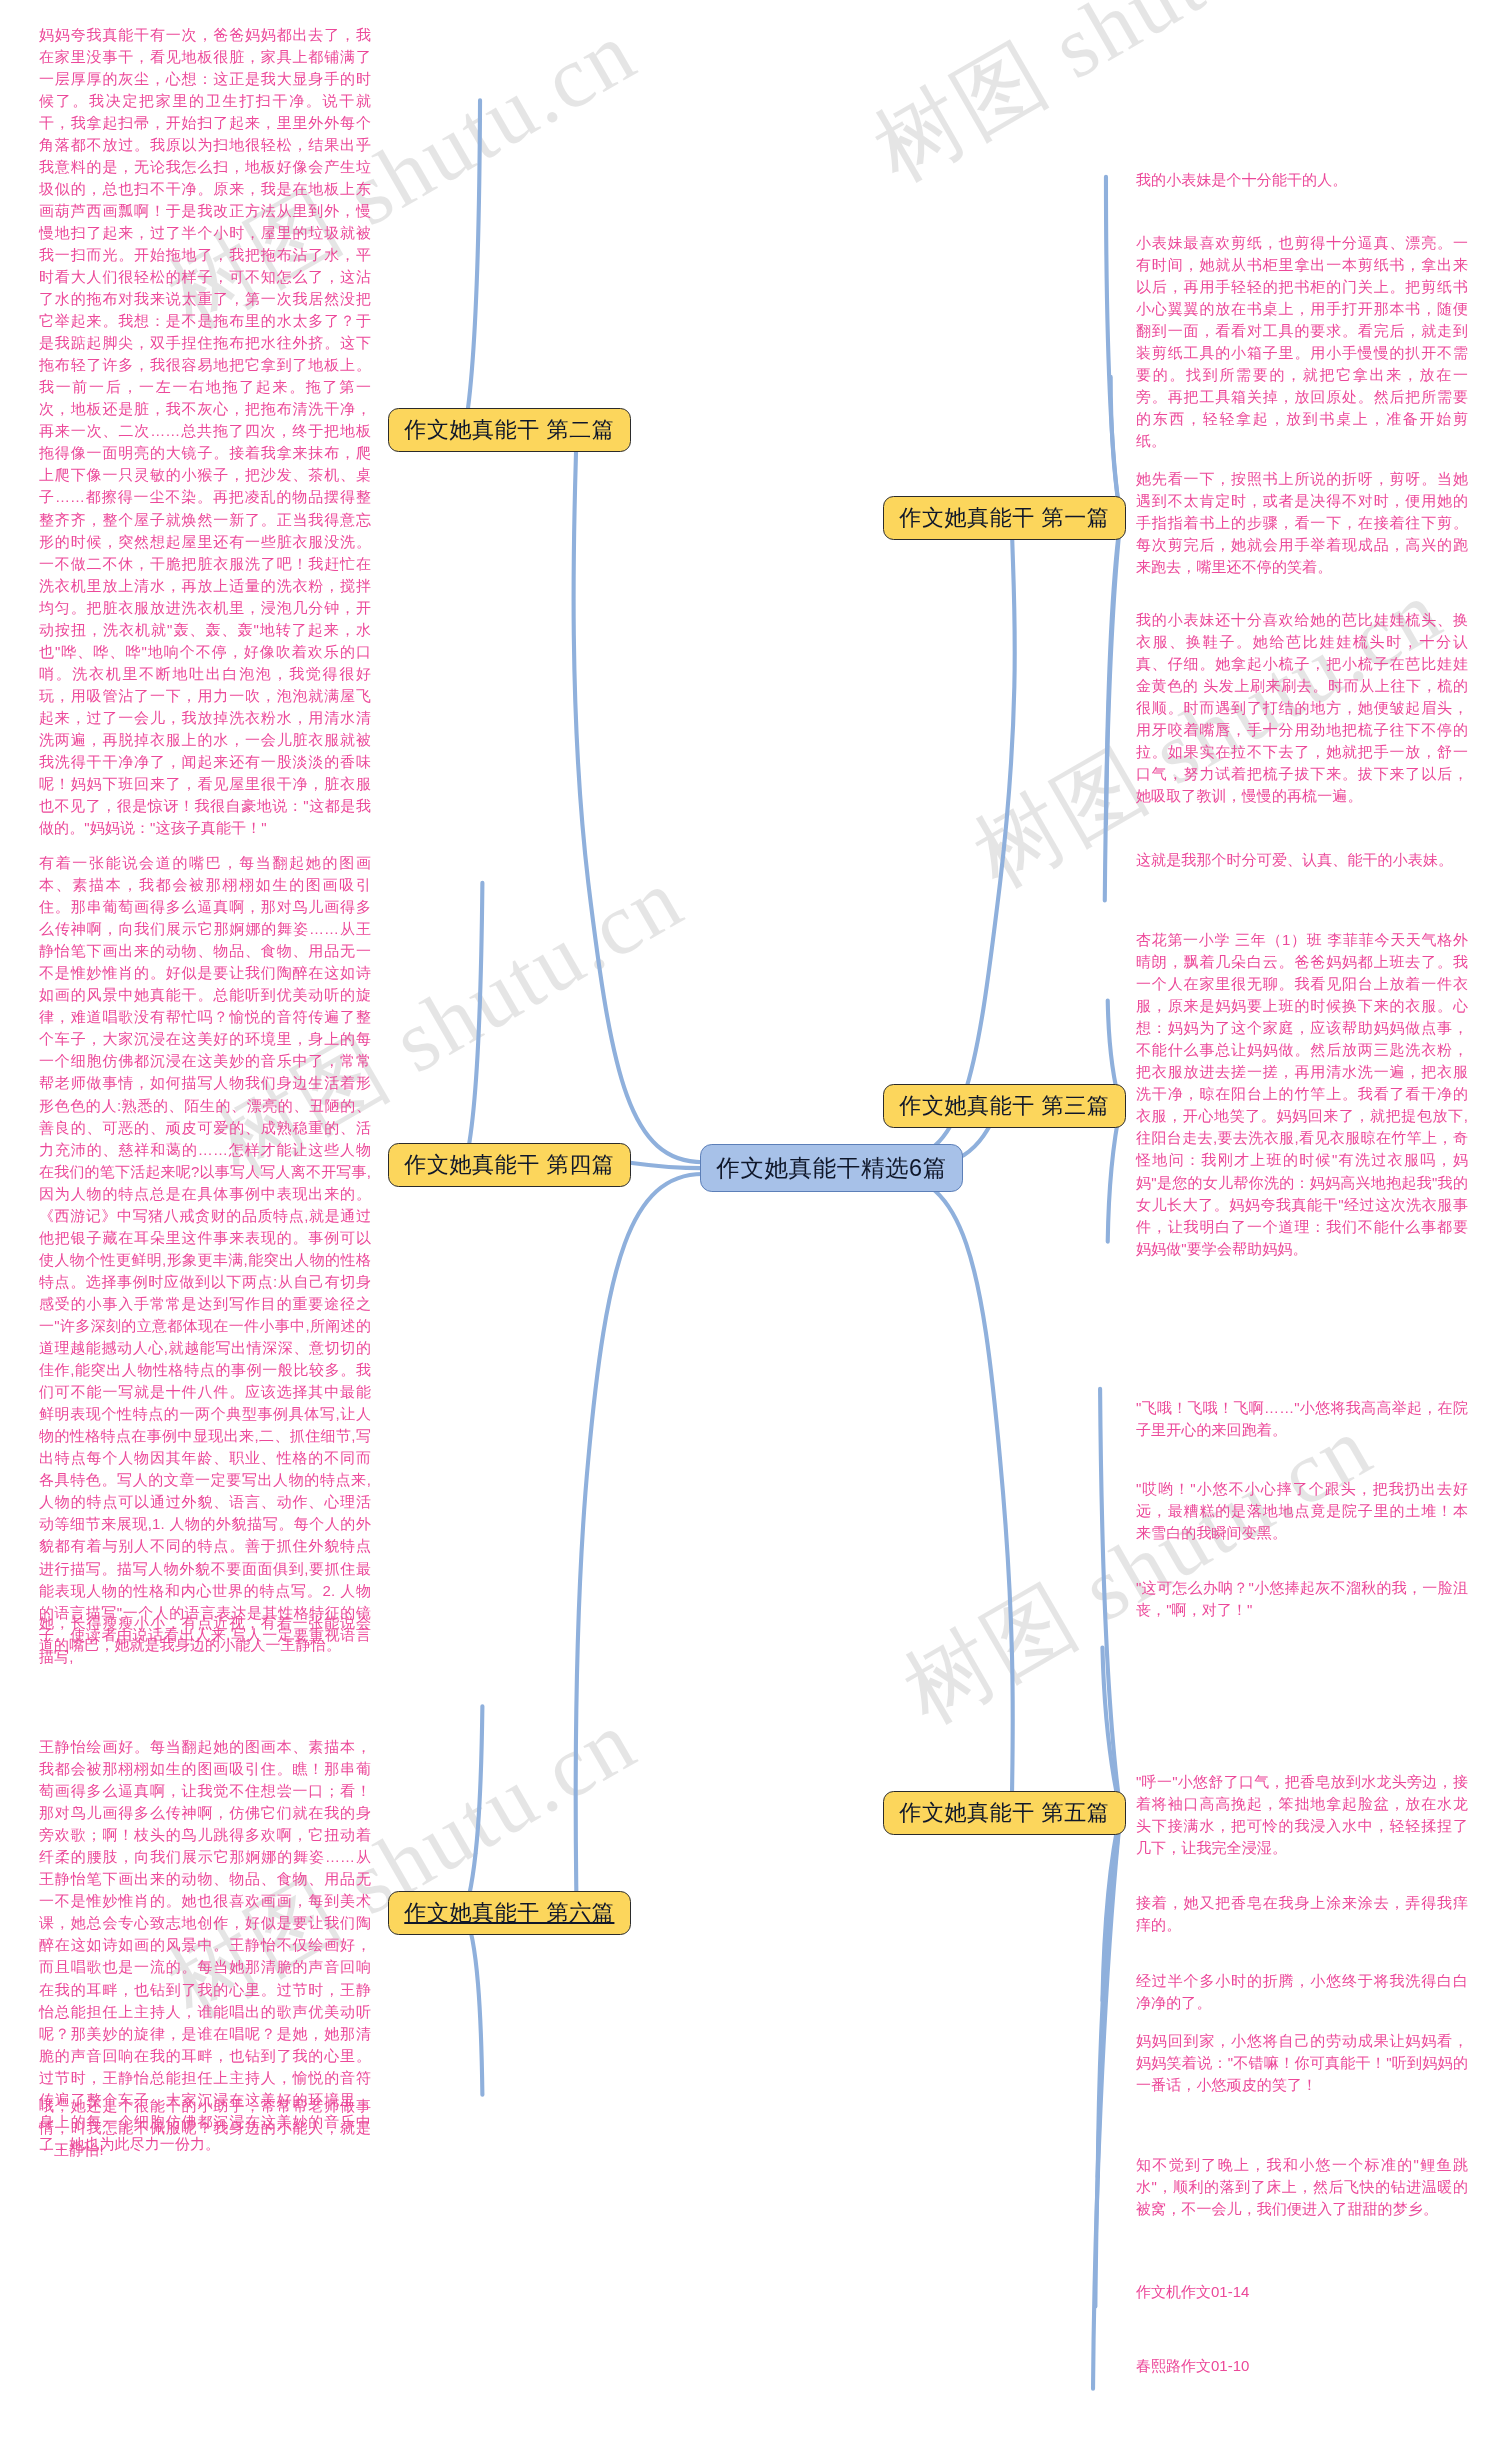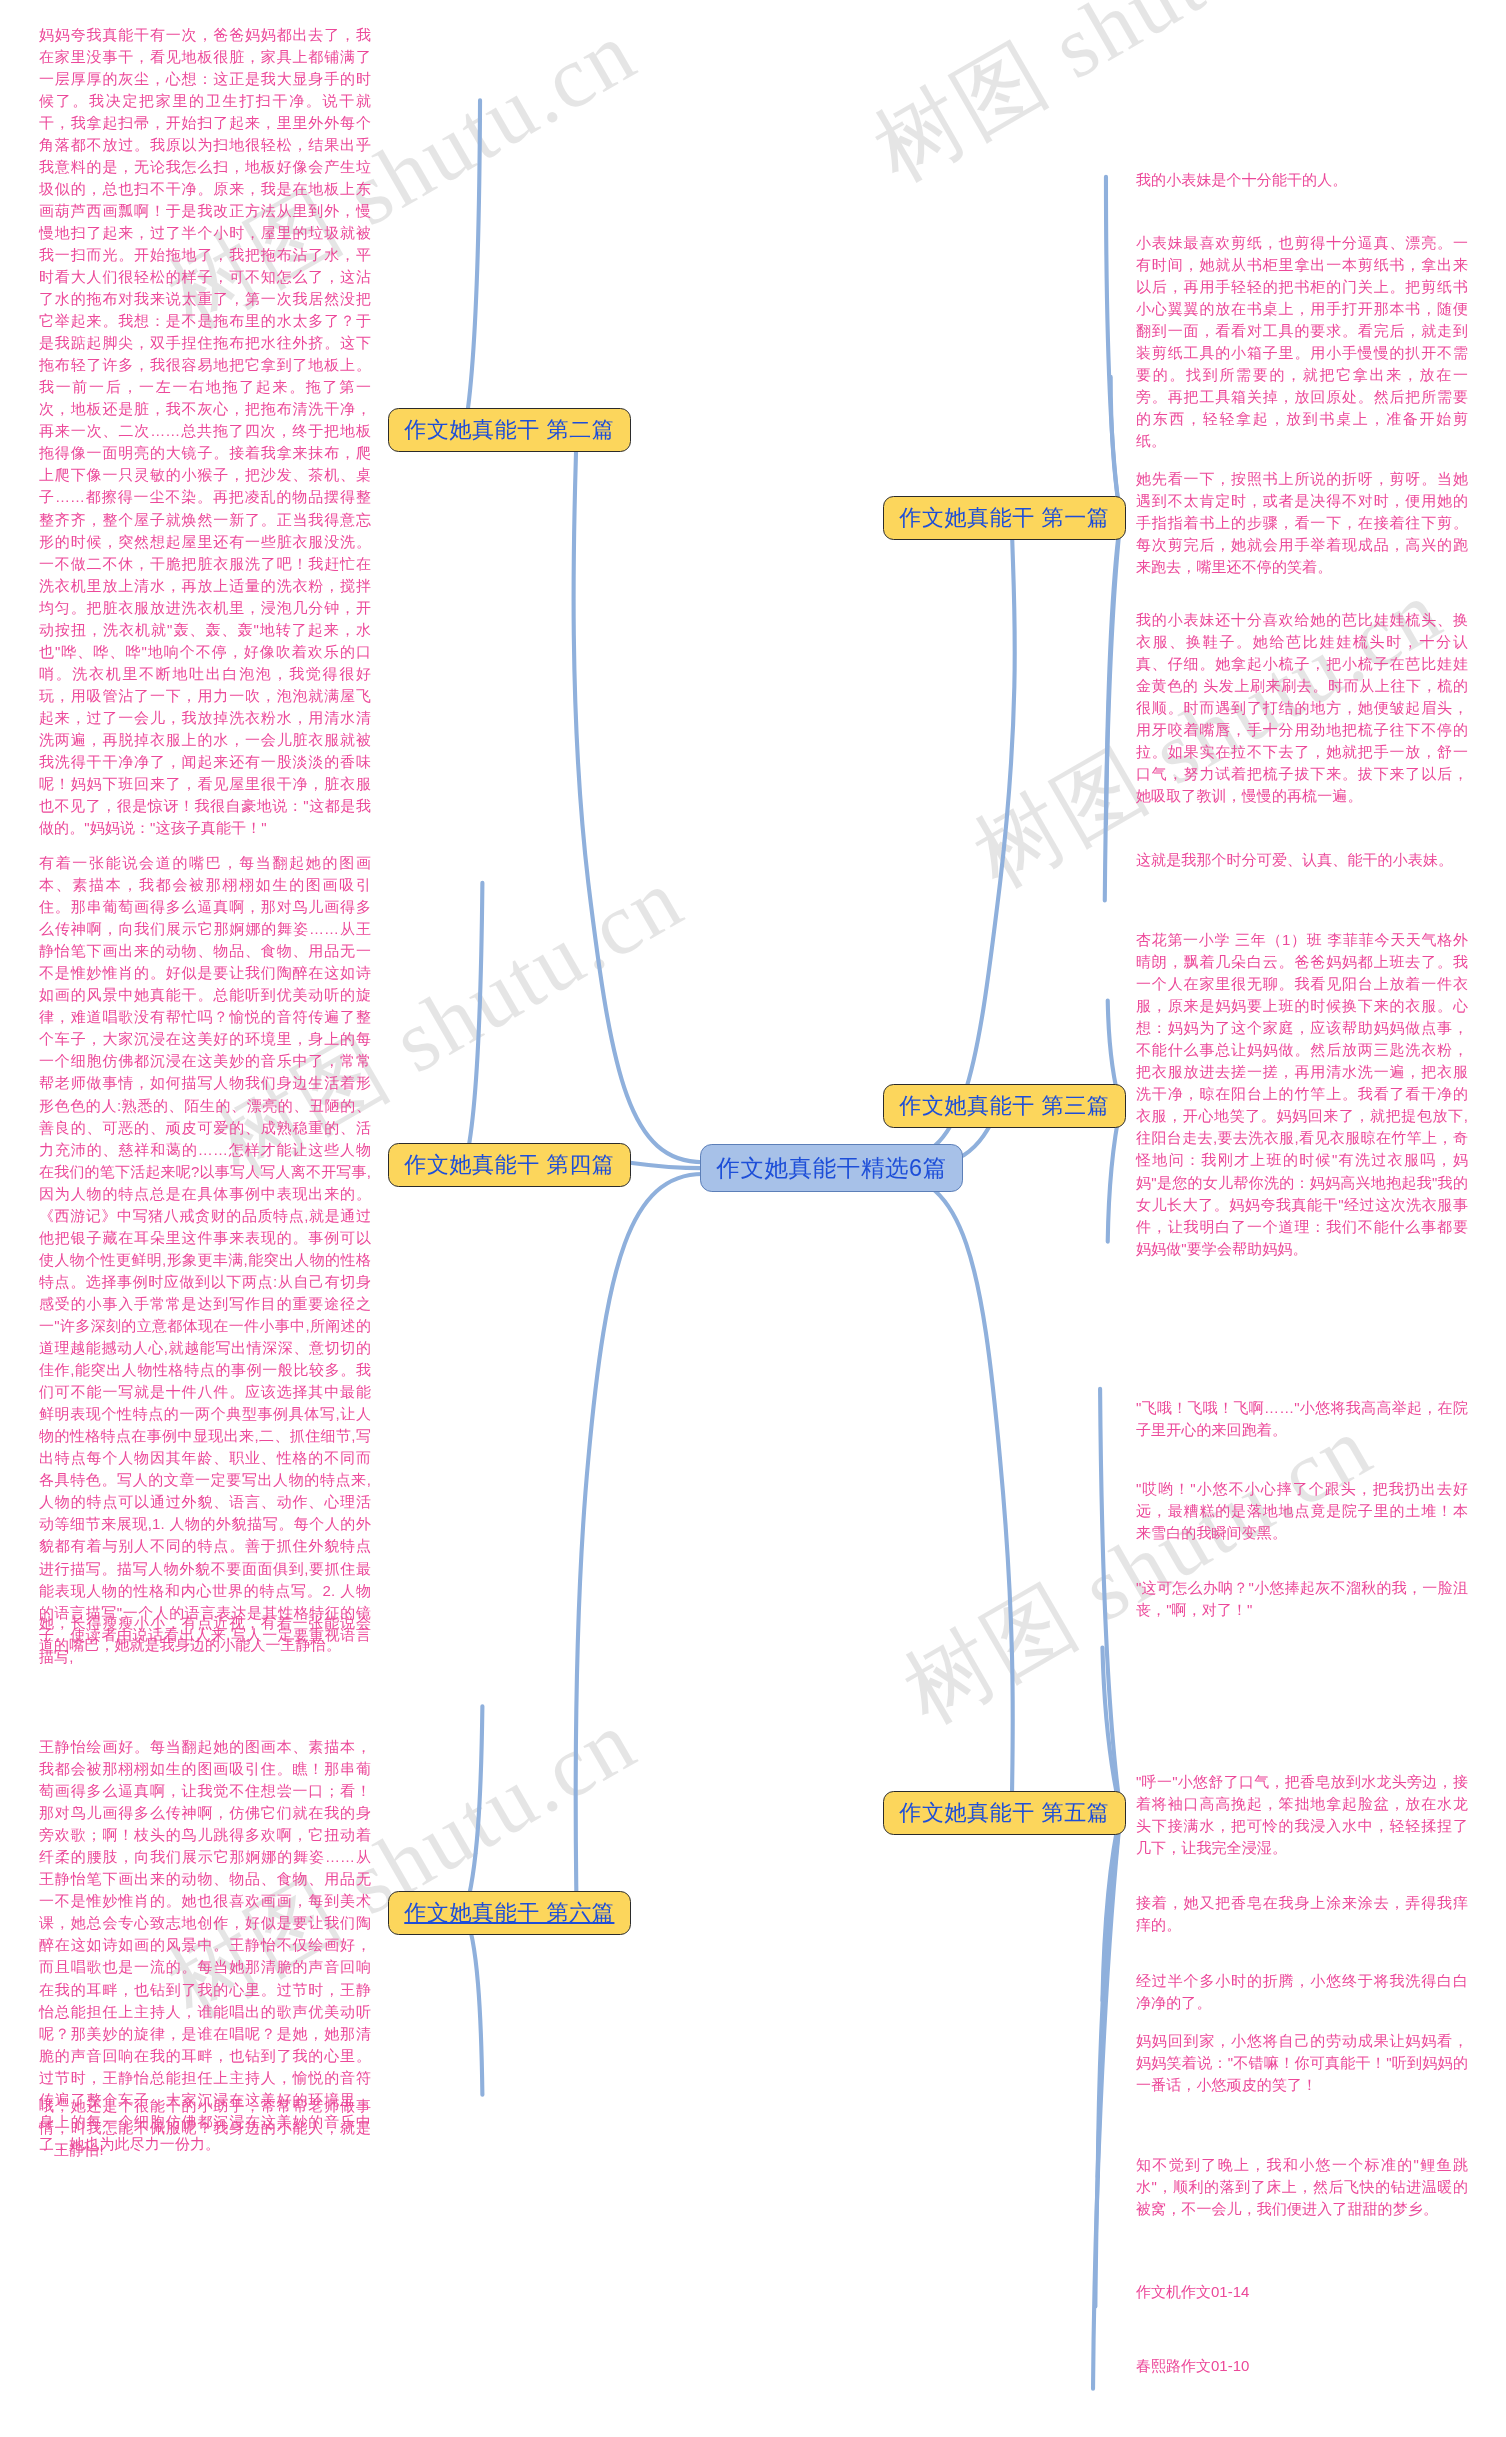--- a/index.html
+++ b/index.html
@@ -30,21 +30,21 @@
   #links{position:absolute;left:0;top:0;width:1506px;height:2438px;pointer-events:none;}
 
   
   .node{
     position:absolute;
     box-sizing:border-box;
     display:flex;align-items:center;justify-content:center;
     border-radius:10.6px;
     border:1.8px solid #2b2b2b;
     font-size:22px;
-    color:#1d4ed8;
+    color:#0f172a;
     letter-spacing:0.6px;
     white-space:nowrap;
     padding:0 15.3px;
     height:44px;
   }
   .node.branch{background:#fcd65c;}
   .node.root{
     background:#a7c1e8;
     border-color:#5c7fb8;
     font-size:23.5px;

